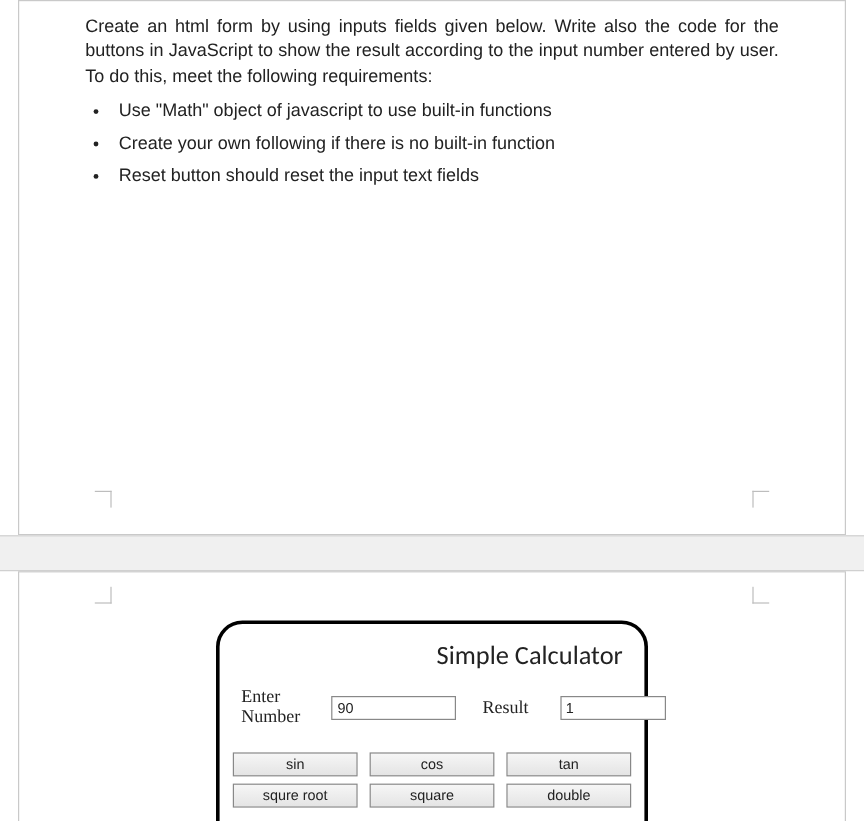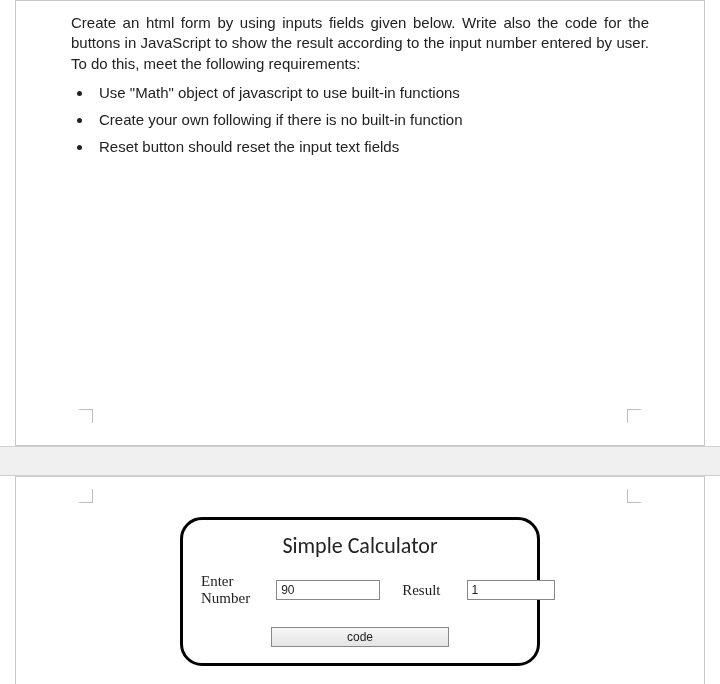--- a/index.html
+++ b/index.html
@@ -71,21 +71,21 @@
     width: 360px;
     margin: 0 auto;
     border: 3px solid #000;
     border-radius: 22px;
     padding: 12px 18px 16px 18px;
     background: #fff;
   }
   .calc-title {
     font-family: "Calibri", Arial, sans-serif;
     font-size: 22px;
-    text-align: center;
+    text-align: right;
     margin: 0 0 14px 0;
     color: #222;
     font-weight: 400;
   }
   .io-row {
     display: flex;
     align-items: center;
     font-family: "Times New Roman", serif;
     font-size: 15px;
     color: #222;
@@ -160,18 +160,26 @@
   <div class="calc-frame">
     <div class="calc-title">Simple Calculator</div>
 
     <div class="io-row">
       <label>Enter Number</label>
       <input type="text" class="txt num" value="90" style="">
       <label>Result</label>
       <input type="text" class="txt res" value="1" style="">
     </div>
 
+    <div class="btn-grid">
+      <button class="fbtn">sin</button>
+      <button class="fbtn">cos</button>
+      <button class="fbtn">tan</button>
+      <button class="fbtn">squre root</button>
+      <button class="fbtn">square</button>
+      <button class="fbtn">double</button>
+    </div>
 
     <div class="reset-row">
       <button class="reset-btn">code</button>
     </div>
   </div>
 </div>
 
 </body></html>

